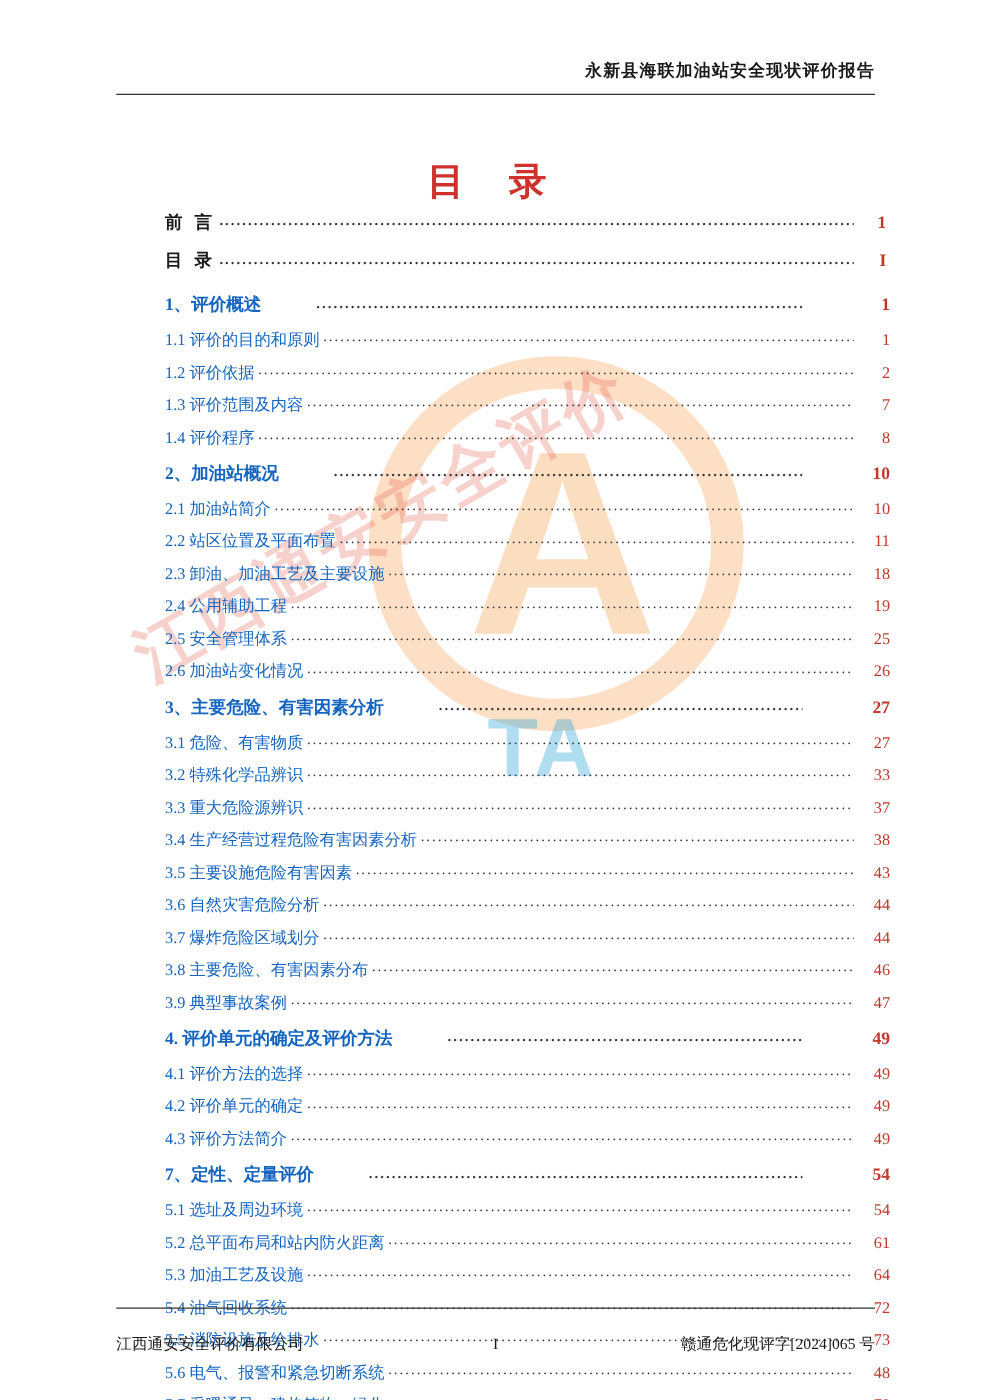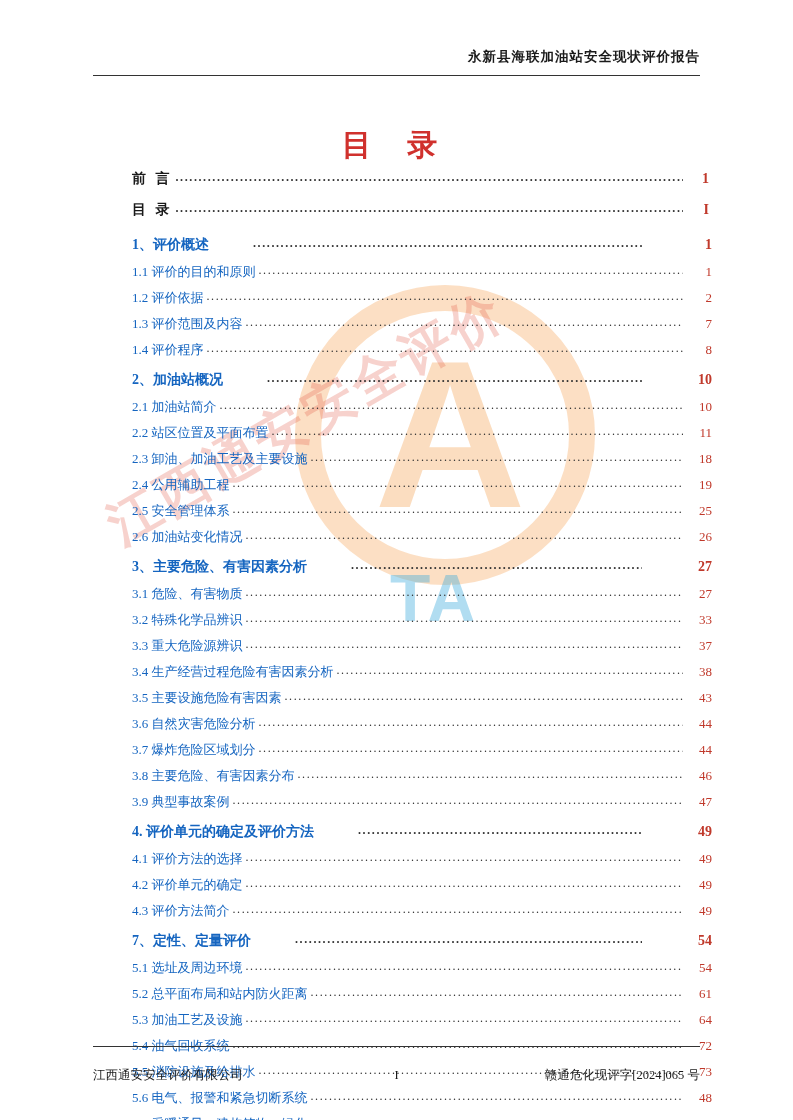--- a/index.html
+++ b/index.html
@@ -124,21 +124,21 @@
   }
 
   
   .toc {
     position: absolute;
     left: 132px; top: 172px;
     width: 580px;
   }
   .toc-row {
     display: flex;
-    align-items: center;
+    align-items: flex-start;
     font-size: 13px;
     line-height: 1.0;
     white-space: nowrap;
   }
   .toc-row .label { flex: 0 0 auto; }
   .toc-row .dots {
     flex: 1 1 auto;
     overflow: hidden;
     margin: 0 3px;
     color: #333;

